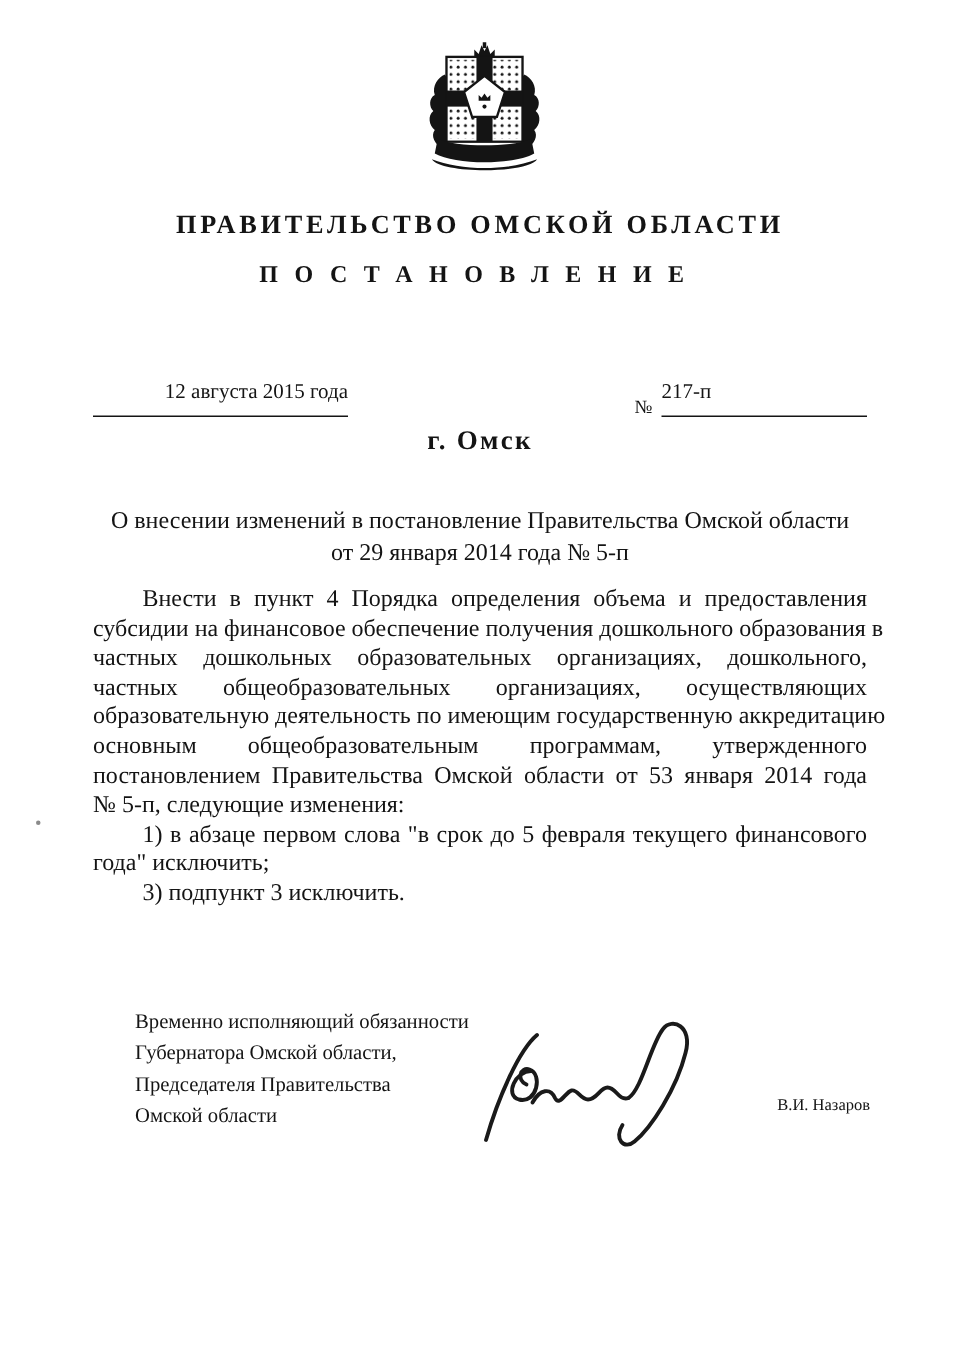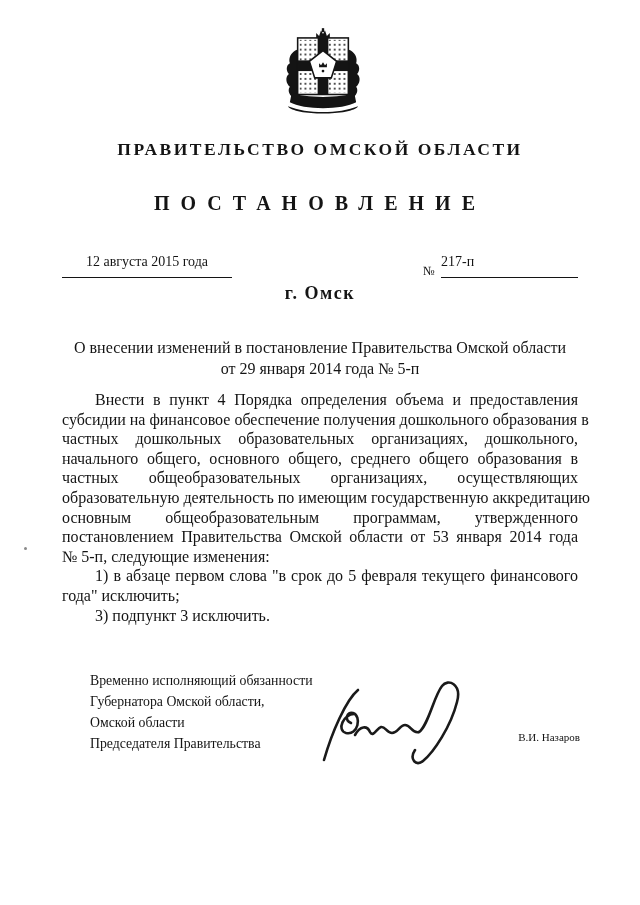--- a/index.html
+++ b/index.html
@@ -17,30 +17,30 @@
 
   .coat{left:284px;top:28px;width:78px;height:92px;}
 
   .org{
     top:139px;
     font-weight:bold;
     font-size:17.5px;
     letter-spacing:2.5px;
   }
   .doc-type{
-    top:192px;
+    top:175px;
     font-weight:bold;
-    font-size:20px;
+    font-size:16px;
     letter-spacing:11px;
     padding-left:0;
   }
 
   .date-block{
     left:62px;top:254px;width:170px;height:23px;
-    text-align:center;font-size:14px;
+    text-align:right;font-size:14px;
     border-bottom:1.5px solid #141414;
   }
   .num-sign{
     left:423px;top:264px;
     font-size:12.5px;
   }
   .num-block{
     left:441px;top:254px;width:137px;height:23px;
     text-align:left;font-size:14px;
     border-bottom:1.5px solid #141414;
@@ -124,36 +124,35 @@
 
   <div class="abs center subject">
     <div>О внесении изменений в постановление Правительства Омской области</div>
     <div>от 29 января 2014 года № 5-п</div>
   </div>
 
   <div class="abs body-block">
     <div class="jline ind bline">Внести в пункт 4 Порядка определения объема и предоставления</div>
     <div class="jline bline">субсидии на финансовое обеспечение получения дошкольного образования в</div>
     <div class="jline bline">частных дошкольных образовательных организациях, дошкольного,</div>
-    <div class="jline bline">начального общего, основного общего, среднего общего образования в</div>
     <div class="jline bline">частных общеобразовательных организациях, осуществляющих</div>
     <div class="jline bline">образовательную деятельность по имеющим государственную аккредитацию</div>
     <div class="jline bline">основным общеобразовательным программам, утвержденного</div>
     <div class="jline bline">постановлением Правительства Омской области от 53 января 2014 года</div>
     <div class="bline">№ 5-п, следующие изменения:</div>
     <div class="jline ind bline">1) в абзаце первом слова "в срок до 5 февраля текущего финансового</div>
     <div class="bline">года" исключить;</div>
     <div class="ind bline">3) подпункт 3 исключить.</div>
   </div>
 
   <div class="abs sig-block">
     <div>Временно исполняющий обязанности</div>
     <div>Губернатора Омской области,</div>
+    <div>Председателя Правительства</div>
     <div>Омской области</div>
-    <div>Председателя Правительства</div>
   </div>
 
   <svg class="abs sig-script" viewBox="0 0 165 92" xmlns="http://www.w3.org/2000/svg">
     <g fill="none" stroke="#1a1a1a" stroke-width="2.6" stroke-linecap="round">
       <path d="M8,80 C16,52 30,20 42,10"></path>
       <path d="M38,34 C28,34 20,50 30,53 C42,56 46,36 37,33 C31,31 28,40 35,43"></path>
       <path d="M39,55 C44,46 51,45 54,52 C57,58 61,48 65,47 C69,46 71,53 76,53 C82,53 84,45 89,45 C95,45 96,54 103,52"></path>
       <path d="M103,52 C112,46 118,16 126,6 C132,-2 146,4 141,22 C135,46 118,72 107,81 C100,87 93,79 99,70"></path>
     </g>
   </svg>

